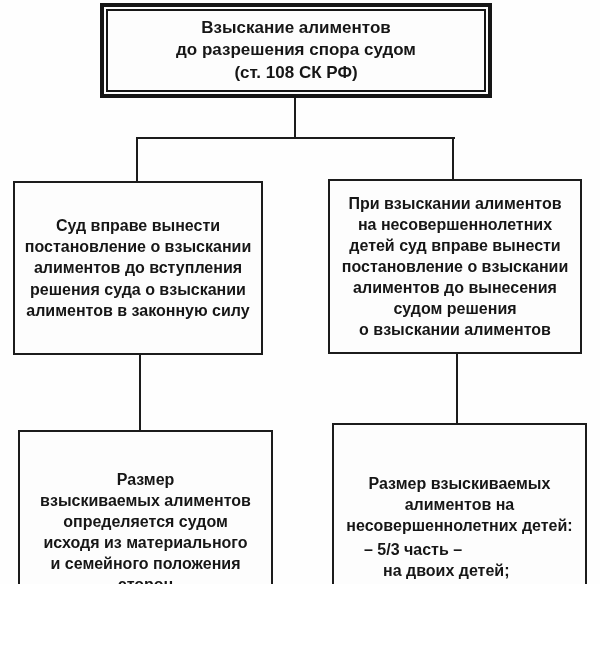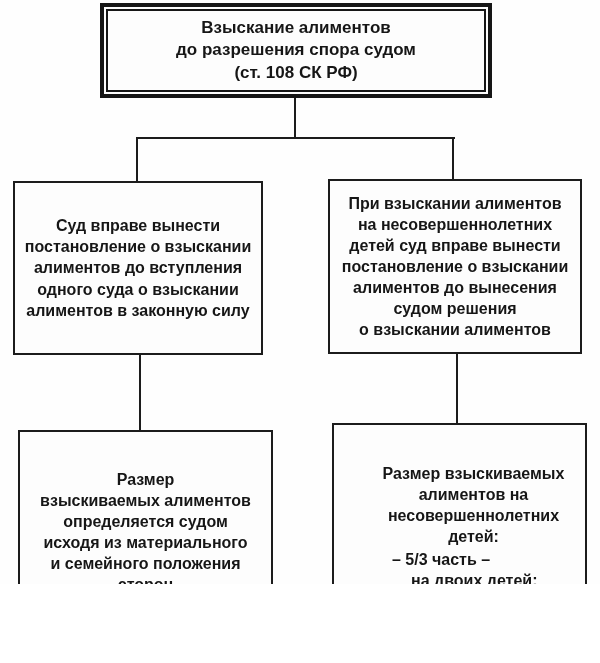--- a/index.html
+++ b/index.html
@@ -64,21 +64,20 @@
   }
   .mid-left   { left: 13px;  top: 181px; width: 250px; height: 174px; }
   .mid-right  { left: 328px; top: 179px; width: 254px; height: 175px; align-items: center; }
   .bot-left   { left: 18px;  top: 430px; width: 255px; height: 204px; }
   .bot-right  { left: 332px; top: 423px; width: 255px; height: 208px; }
   
   .br-content {
     width: 100%;
     padding: 18px 8px;
     box-sizing: border-box;
-    margin-left: 28px;
   }
   .br-heading {
     text-align: center;
     white-space: pre-line;
   }
   .br-list {
     margin-top: 2px;
     margin-left: 22px;
     text-align: left;
   }
@@ -103,21 +102,21 @@
   <div class="root-box">
     <div class="root-inner">Взыскание алиментов
 до разрешения спора судом
 (ст. 108 СК РФ)</div>
   </div>
 
   <div class="node-box mid-left">
     <div class="node-text">Суд вправе вынести
 постановление о взыскании
 алиментов до вступления
-одного суда о взыскании
+решения суда о взыскании
 алиментов в законную силу</div>
   </div>
 
   <div class="node-box mid-right">
     <div class="node-text">При взыскании алиментов
 на несовершеннолетних
 детей суд вправе вынести
 постановление о взыскании
 алиментов до вынесения
 судом решения

